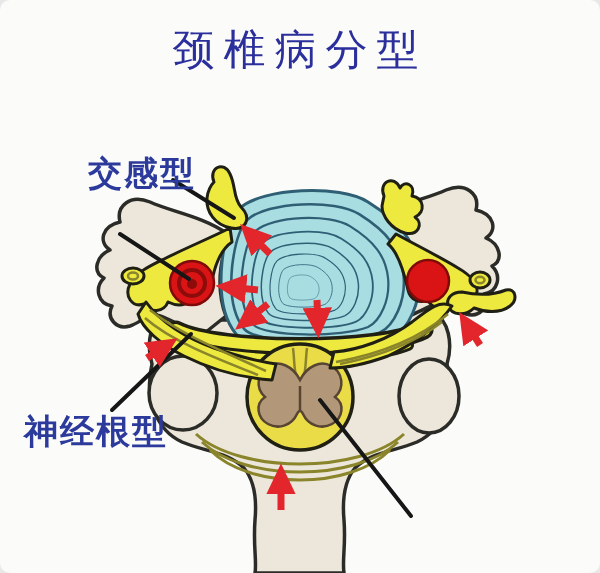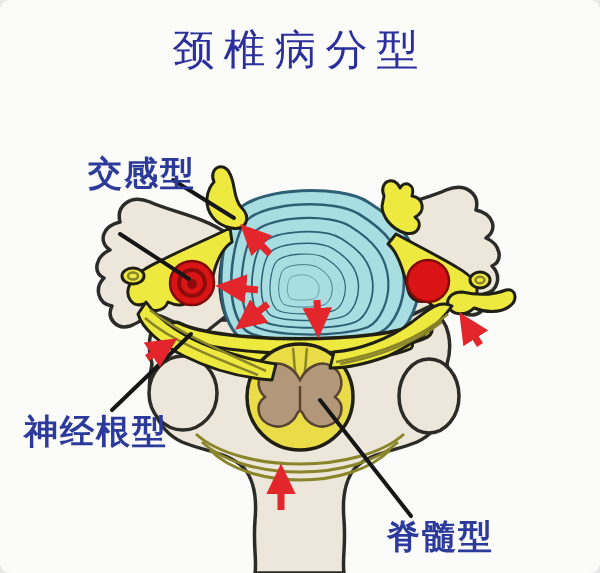--- a/index.html
+++ b/index.html
@@ -181,14 +181,13 @@
       <line class="carrow" marker-end="url(#arrowhead)" x1="268" y1="304" x2="245" y2="322"></line>
       <line class="carrow" marker-end="url(#arrowhead)" x1="317" y1="300" x2="318" y2="326"></line>
       <line class="carrow" marker-end="url(#arrowhead)" x1="147" y1="358" x2="167" y2="345"></line>
       <line class="carrow" marker-end="url(#arrowhead)" x1="480" y1="345" x2="466" y2="323"></line>
       <line class="carrow" marker-end="url(#arrowhead)" x1="281" y1="510" x2="281" y2="476"></line>
     </g>
   </svg>
 
   <div class="anno" id="label-sympathetic">交感型</div>
   <div class="anno" id="label-nerve-root">神经根型</div>
-  <div class="anno" id="label-spinal-cord">脊髓型</div>
 </div>
 
 </body></html>

